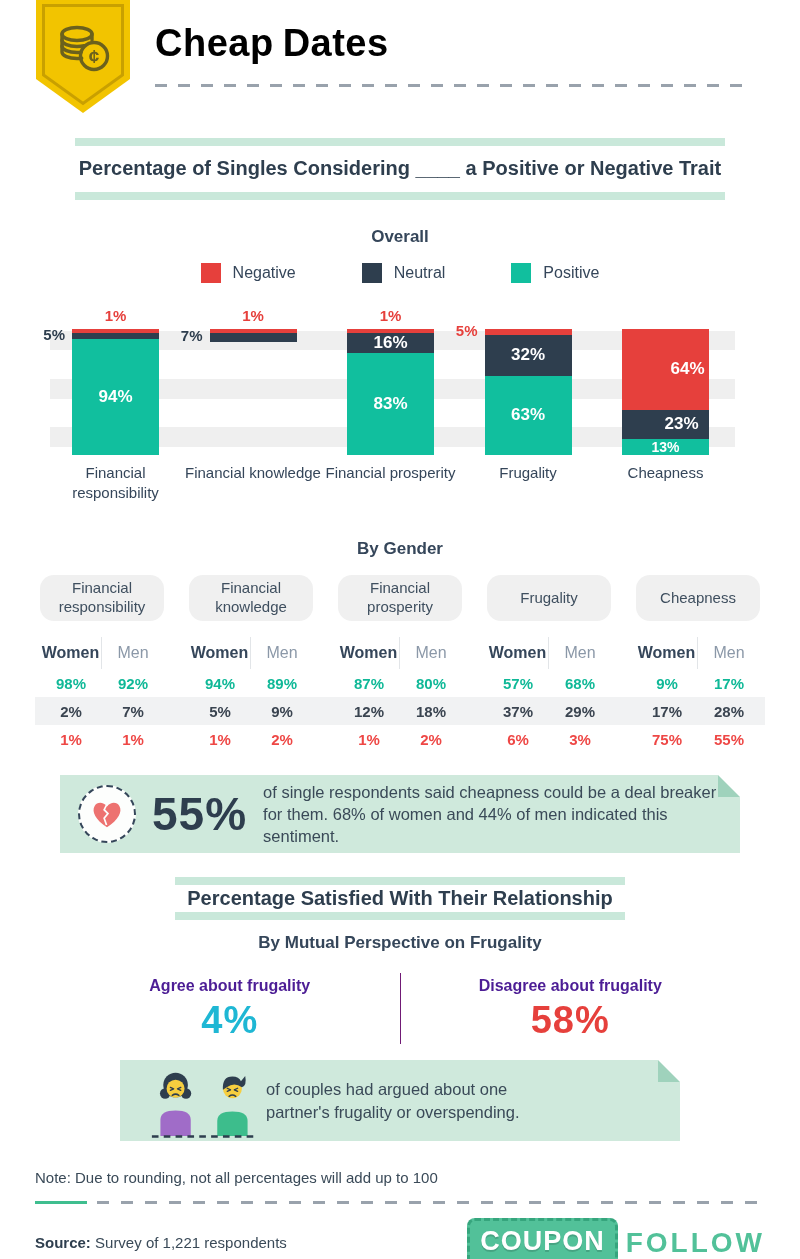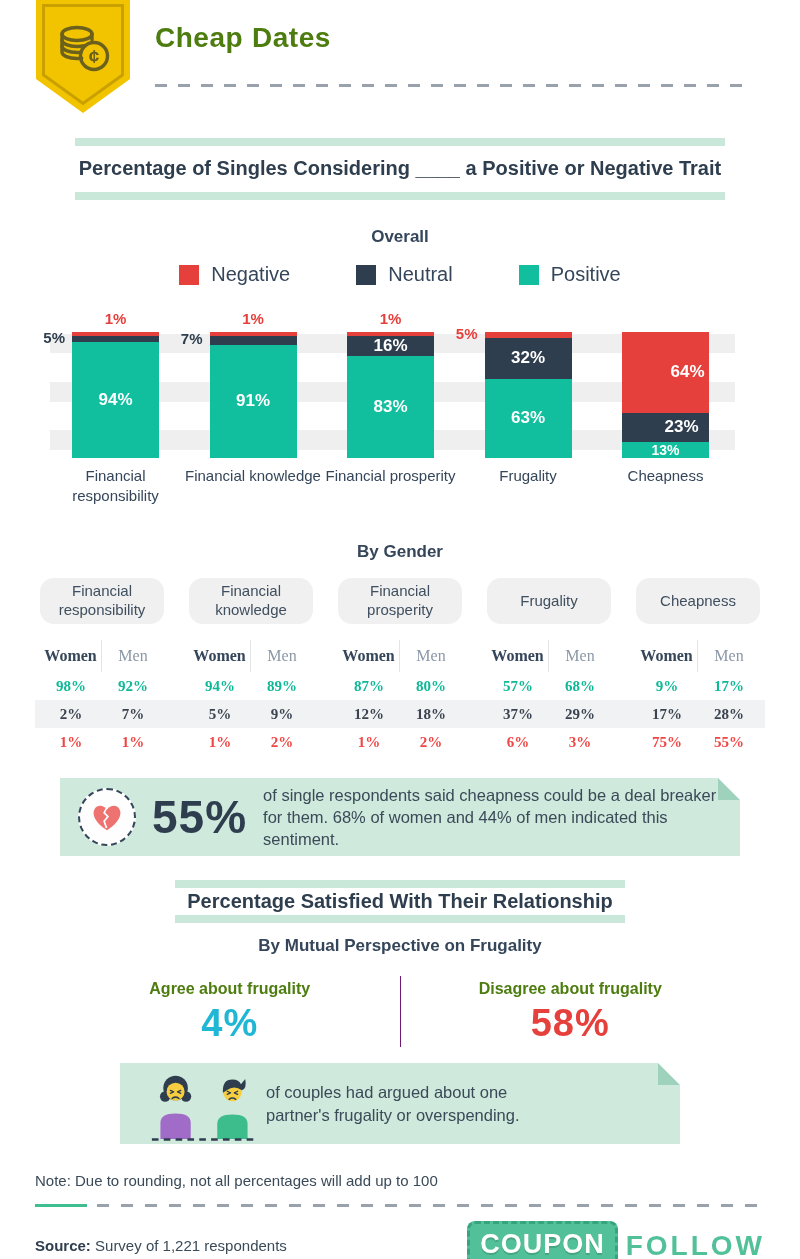--- a/index.html
+++ b/index.html
@@ -6,39 +6,39 @@
   html,body { background:#fff; }
   body {
     width:800px; height:1259px; overflow:hidden; position:relative;
     font-family:"Liberation Sans", sans-serif; color:#35465A;
   }
 
   
   .header { position:relative; height:118px; }
   .badge { position:absolute; left:36px; top:0; }
   .title-wrap { position:absolute; left:155px; top:22px; }
-  .title { font-size:28px; color:#4d7c0f; letter-spacing:.5px; }
+  .title { font-size:38px; color:#000000; letter-spacing:.5px; }
   .title .light { font-weight:600; }
   .title .bold  { font-weight:800; margin-left:9px; }
   .title-dash { position:absolute; left:155px; top:84px; width:590px; height:3px;
     background:repeating-linear-gradient(to right,#99A2AC 0 12px,transparent 12px 23px); }
 
   
   .sec-title-block { margin:20px auto 0; text-align:center; }
   .sec-title-block.w650 { width:650px; }
   .sec-title-block.w450 { width:450px; }
   .mint-bar { height:8px; background:#C9E8DA; }
   .sec-title { font-size:20px; font-weight:700; color:#2E3E4E; padding:11px 0 12px; }
   .sub-head { text-align:center; font-size:17px; font-weight:600; color:#35465A; }
 
   
   .legend { display:flex; justify-content:center; gap:66px; margin-top:16px; }
   .legend-item { display:flex; align-items:center; }
   .legend-swatch { width:20px; height:20px; margin-right:12px; }
-  .legend-label { font-size:20px; color:#35465A; }
+  .legend-label { font-size:16px; color:#35465A; }
 
   
   .chart { position:relative; margin:46px 65px 0 50px; }
   .chart-plot { position:relative; height:126px; }
   .stripe { position:absolute; left:0; right:0; background:#EFEFEF; }
   .stripe.s1 { top:2px;  height:19px; }
   .stripe.s2 { top:50px; height:20px; }
   .stripe.s3 { top:98px; height:20px; }
   .bars { position:absolute; top:0; left:0; right:0; height:126px;
     display:flex; justify-content:space-between; padding:0 26px 0 22px; }
@@ -53,21 +53,21 @@
   .chart-cats { display:flex; justify-content:space-between; padding:0 26px 0 22px;
     height:52px; margin-top:8px; }
   .cat { position:relative; width:87px; }
   .cat span { position:absolute; left:50%; transform:translateX(-50%); width:140px;
     text-align:center; font-size:15px; color:#35465A; line-height:1.3; }
 
   
   .gender-title { margin-top:24px; }
   .gtable { width:720px; margin:16px auto 0; }
   .grow { display:flex; justify-content:space-between; }
-  .ggroup { width:124px; display:flex;font-family:Liberation Serif, serif; }
+  .ggroup { width:124px; display:flex; }
   .gcell { width:62px; text-align:center; }
   .pill { width:124px; height:46px; border-radius:14px; background:#F0F0F0;
     display:flex; align-items:center; justify-content:center; text-align:center;
     font-size:15px; color:#3F4F5F; line-height:1.25; }
   .ghead { margin-top:16px; align-items:center; }
   .ghead .ggroup { height:32px; align-items:center; }
   .ghead .gcell.women { font-size:16px; font-weight:600; color:#35465A;
     border-right:1px solid #E2E5E8; height:32px; line-height:32px; }
   .ghead .gcell.men { font-size:16px; font-weight:500; color:#8B98A8; }
   .gvals { height:28px; align-items:center; font-size:15px; font-weight:700; }
@@ -88,21 +88,21 @@
   .callout-text { font-size:16.5px; color:#3A4A58; line-height:1.35; }
   .callout1 .callout-text { width:470px; }
   .callout2 .callout-text { width:290px; }
   .couple { flex-shrink:0; margin-top:6px; }
 
   
   .rel-sub { margin-top:13px; }
   .stats { display:flex; margin:20px 60px 0; }
   .stat { flex:1; text-align:center; padding:4px 0 2px; }
   .stat + .stat { border-left:1px solid #701a75; }
-  .stat-label { font-size:16px; font-weight:700; color:#4d7c0f; }
+  .stat-label { font-size:16px; font-weight:700; color:#4c1d95; }
   .stat-value { font-size:38px; font-weight:800; margin-top:4px; letter-spacing:1px; }
 
   
   .note { margin:28px 35px 0; font-size:15px; color:#3A4A58; }
   .foot-divider { display:flex; align-items:center; margin:15px 35px 0; }
   .foot-divider .solid { width:52px; height:3px; background:#3FBE8F; }
   .foot-divider .dashes { flex:1; height:3px; margin-left:10px;
     background:repeating-linear-gradient(to right,#99A2AC 0 12px,transparent 12px 24px); }
   .source-row { display:flex; align-items:center; justify-content:space-between;
     margin:14px 35px 0; }
@@ -176,23 +176,20 @@
           <div class="seg" style="height: 6.3px; background: rgb(46, 62, 78);"></div>
           <div class="seg" style="height: 115.7px; background: rgb(17, 191, 158);">
             <span class="seg-label">94%</span>
           </div>
         </div>
         <div class="bar">
           <span class="lbl-above" style="color: rgb(230, 64, 60);">1%</span>
           <div class="seg" style="height: 4px; background: rgb(230, 64, 60);"></div>
           <span class="lbl-left" style="color: rgb(46, 62, 78); top: -2px;">7%</span>
           <div class="seg" style="height: 8.82px; background: rgb(46, 62, 78);"></div>
-          <div class="seg" style="height: 113.18px; background: rgb(17, 191, 158);">
-            <span class="seg-label">91%</span>
-          </div>
         </div>
         <div class="bar">
           <span class="lbl-above" style="color: rgb(230, 64, 60);">1%</span>
           <div class="seg" style="height: 4px; background: rgb(230, 64, 60);"></div>
           <div class="seg" style="height: 20.16px; background: rgb(46, 62, 78);">
             <span class="seg-label">16%</span>
           </div>
           <div class="seg" style="height: 101.84px; background: rgb(17, 191, 158);">
             <span class="seg-label">83%</span>
           </div>

